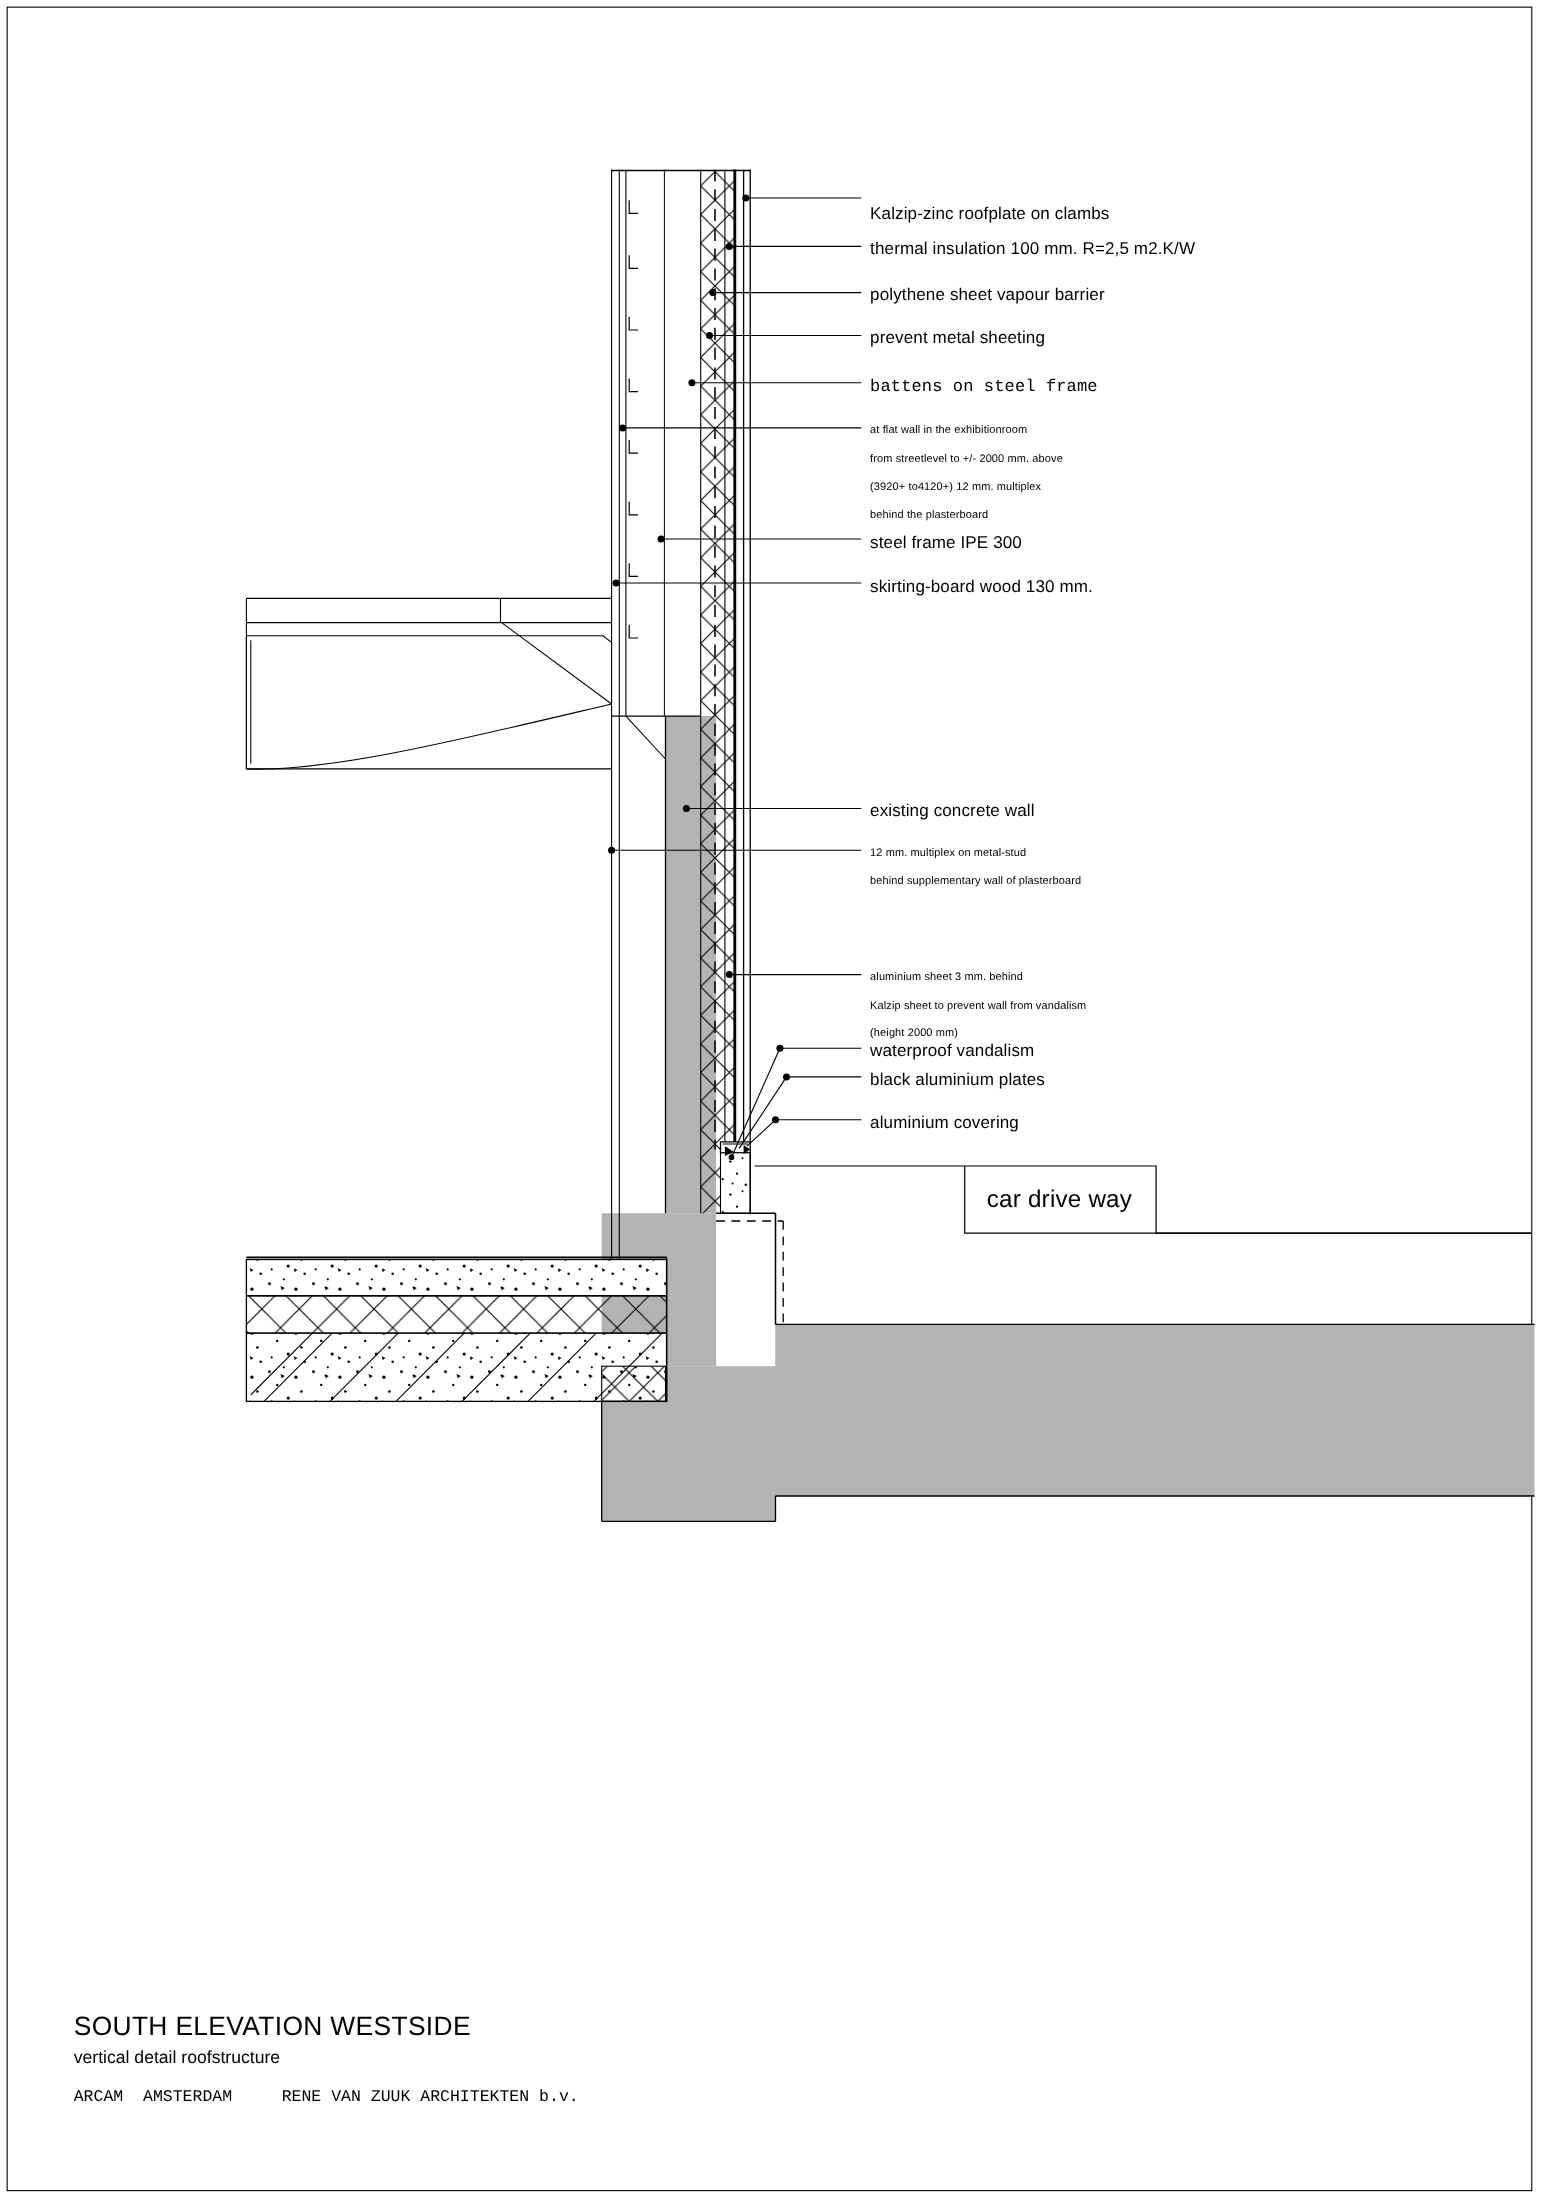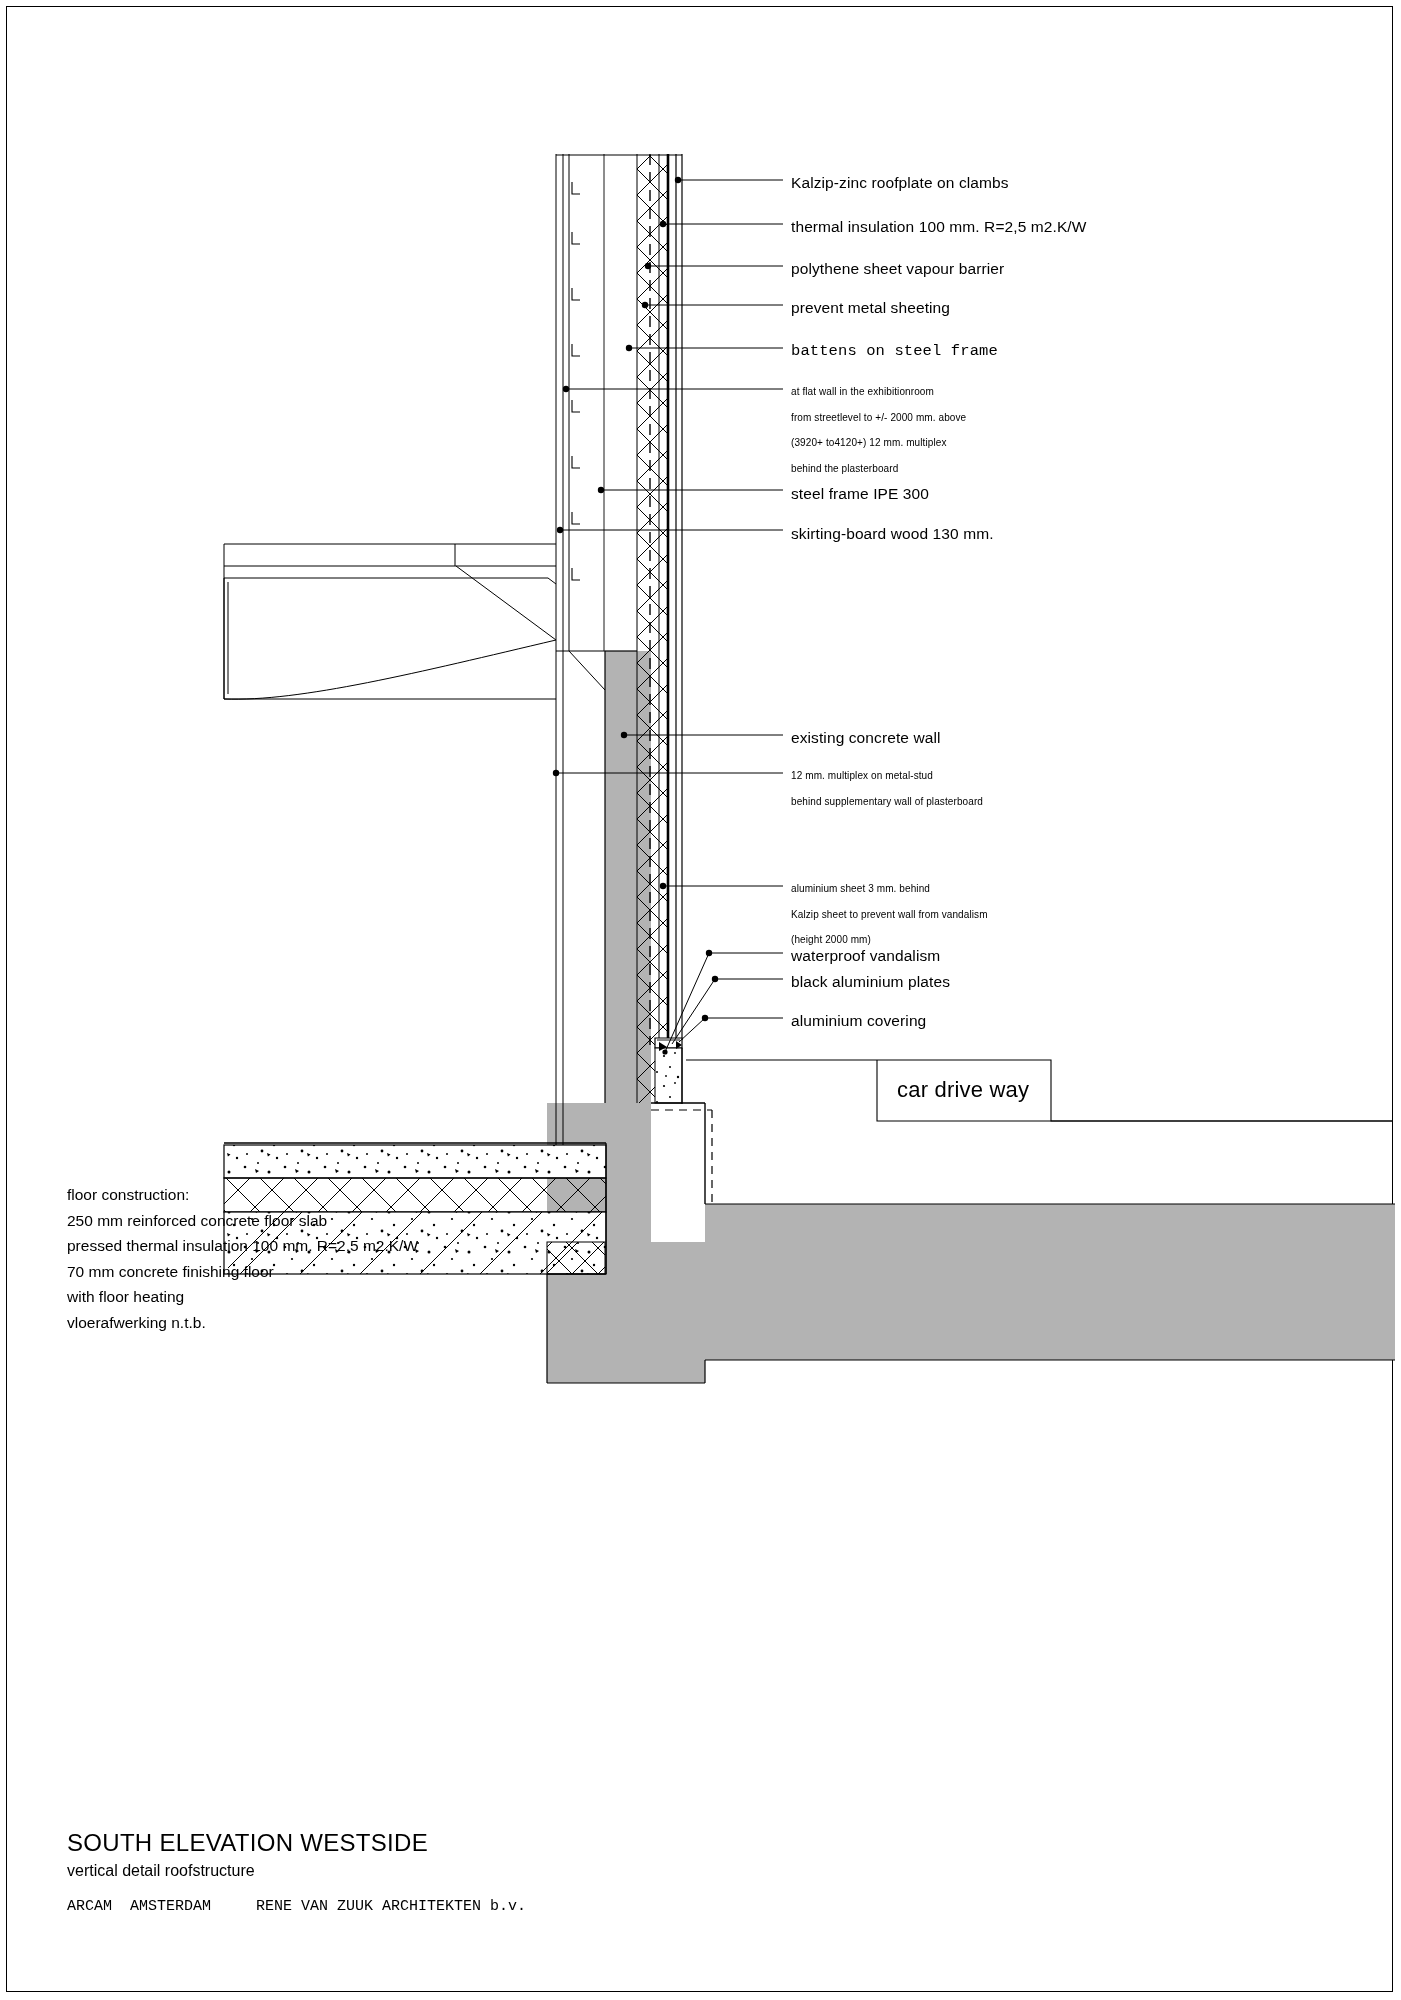--- a/index.html
+++ b/index.html
@@ -314,21 +314,21 @@
       </g>
 
     <g stroke="#000" fill="none" stroke-width="1">
       <path d="M665,1052 L709,953"></path>
       <path d="M672,1044 L715,979"></path>
       <path d="M679,1042 L705,1018"></path>
     </g>
   </svg>
 
   <div id="labels">
-      <div class="lbl" style="left: 791px; top: 170px;">Kalzip-zinc roofplate on clambs</div>
+      <div class="lbl" style="left: 791px; top: 182px;">Kalzip-zinc roofplate on clambs</div>
       <div class="lbl" style="left: 791px; top: 214px;">thermal insulation 100 mm. R=2,5 m2.K/W</div>
       <div class="lbl" style="left: 791px; top: 256px;">polythene sheet vapour barrier</div>
       <div class="lbl" style="left: 791px; top: 295px;">prevent metal sheeting</div>
       <div class="lbl" style="left: 791px; top: 339px; font-family: Liberation Mono, monospace;">battens on steel frame</div>
       <div class="lbl-multi" style="left: 791px; top: 379px;">at flat wall in the exhibitionroom
 from streetlevel to +/- 2000 mm. above
 (3920+ to4120+) 12 mm. multiplex
 behind the plasterboard</div>
       <div class="lbl" style="left: 791px; top: 481px;">steel frame IPE 300</div>
       <div class="lbl" style="left: 791px; top: 521px;">skirting-board wood 130 mm.</div>
@@ -336,26 +336,20 @@
       <div class="lbl-multi" style="left: 791px; top: 763px;">12 mm. multiplex on metal-stud
 behind supplementary wall of plasterboard</div>
       <div class="lbl-multi" style="left: 791px; top: 876px;">aluminium sheet 3 mm. behind
 Kalzip sheet to prevent wall from vandalism
 (height 2000 mm)</div>
       <div class="lbl" style="left: 791px; top: 943px;">waterproof vandalism</div>
       <div class="lbl" style="left: 791px; top: 969px;">black aluminium plates</div>
       <div class="lbl" style="left: 791px; top: 1008px;">aluminium covering</div>
     </div>
 
-  <div id="floor-note">floor construction:
-250 mm reinforced concrete floor slab
-pressed thermal insulation 100 mm. R=2,5 m2.K/W
-70 mm concrete finishing floor
-with floor heating
-vloerafwerking n.t.b.</div>
 
   <div id="cardriveway">car drive way</div>
 
   <div id="title-main">SOUTH ELEVATION WESTSIDE</div>
   <div id="title-sub">vertical detail roofstructure</div>
   <div id="credit">ARCAM  AMSTERDAM     RENE VAN ZUUK ARCHITEKTEN b.v.</div>
 
 </div>
 
 </body></html>

